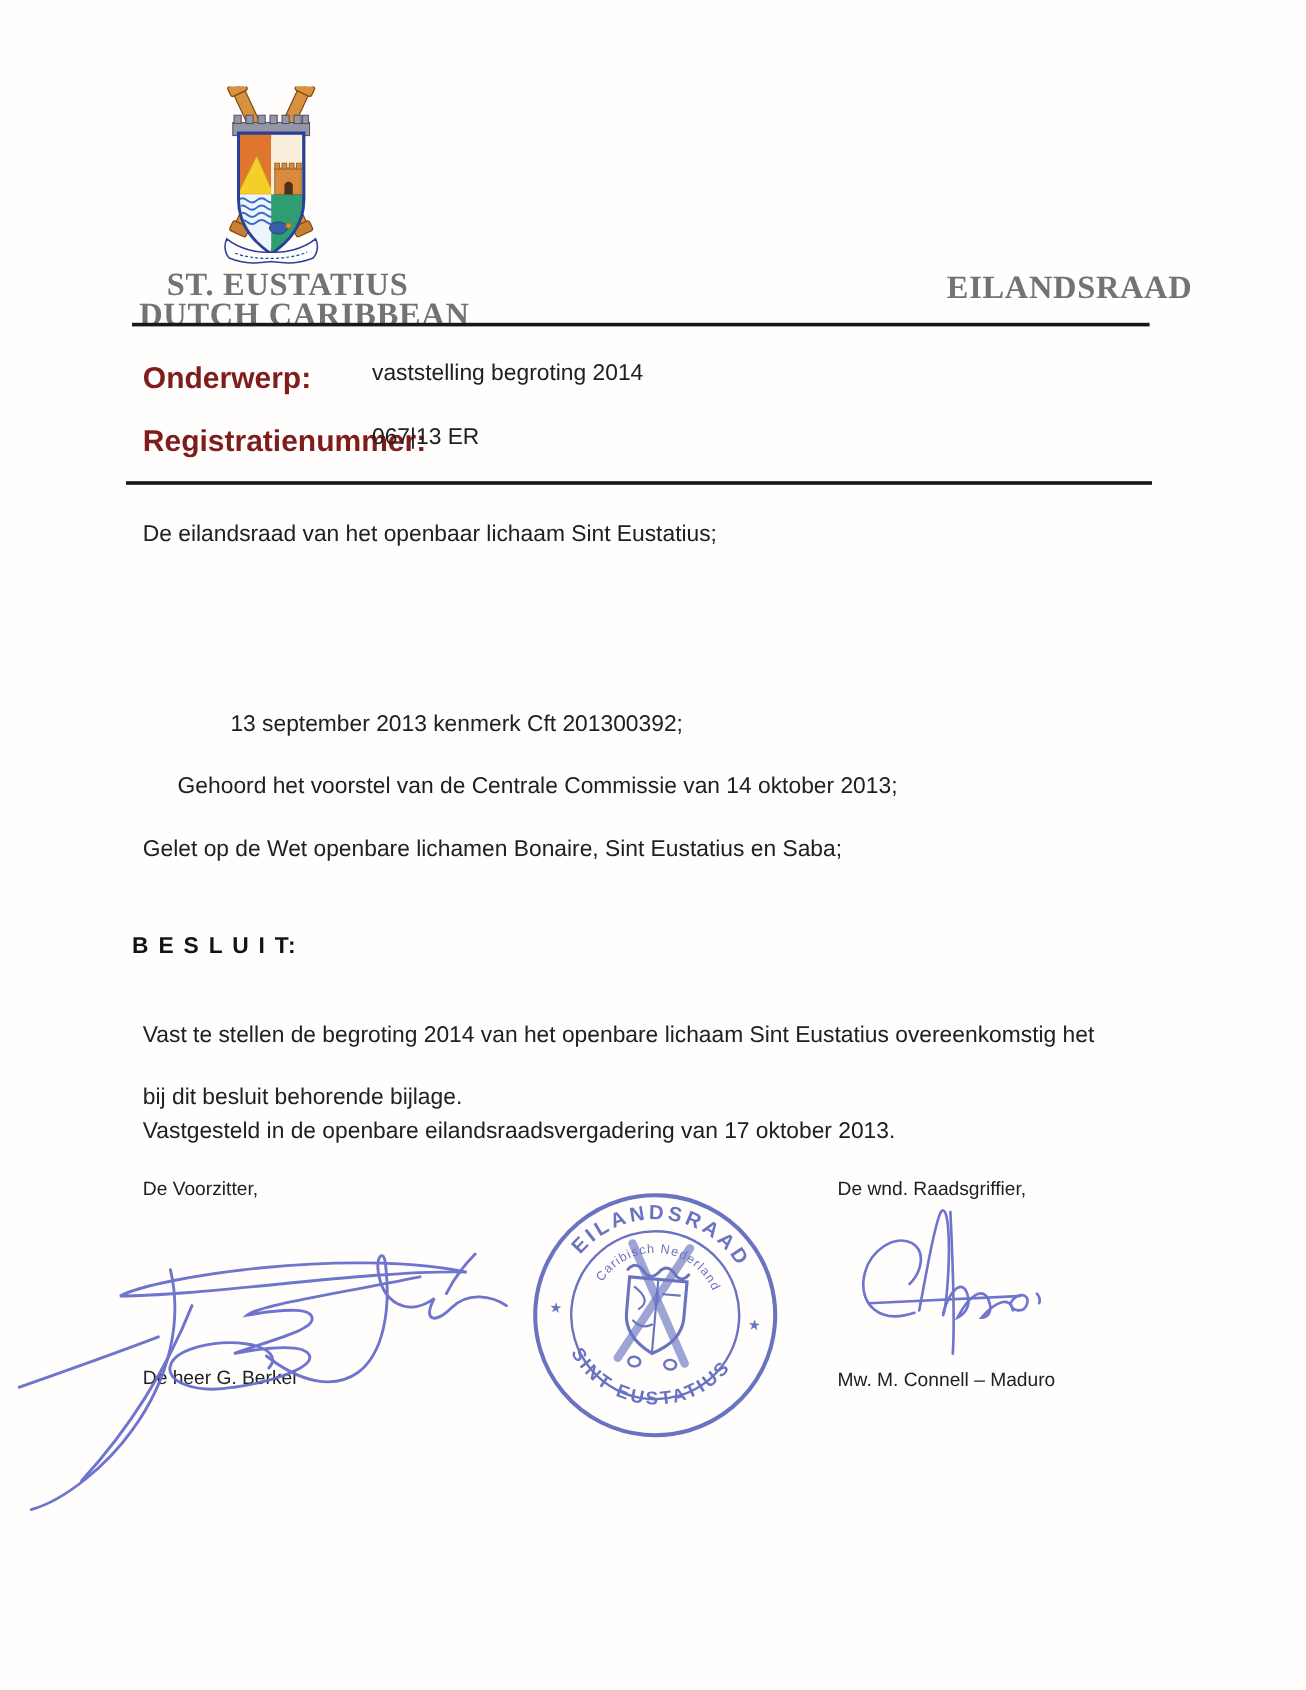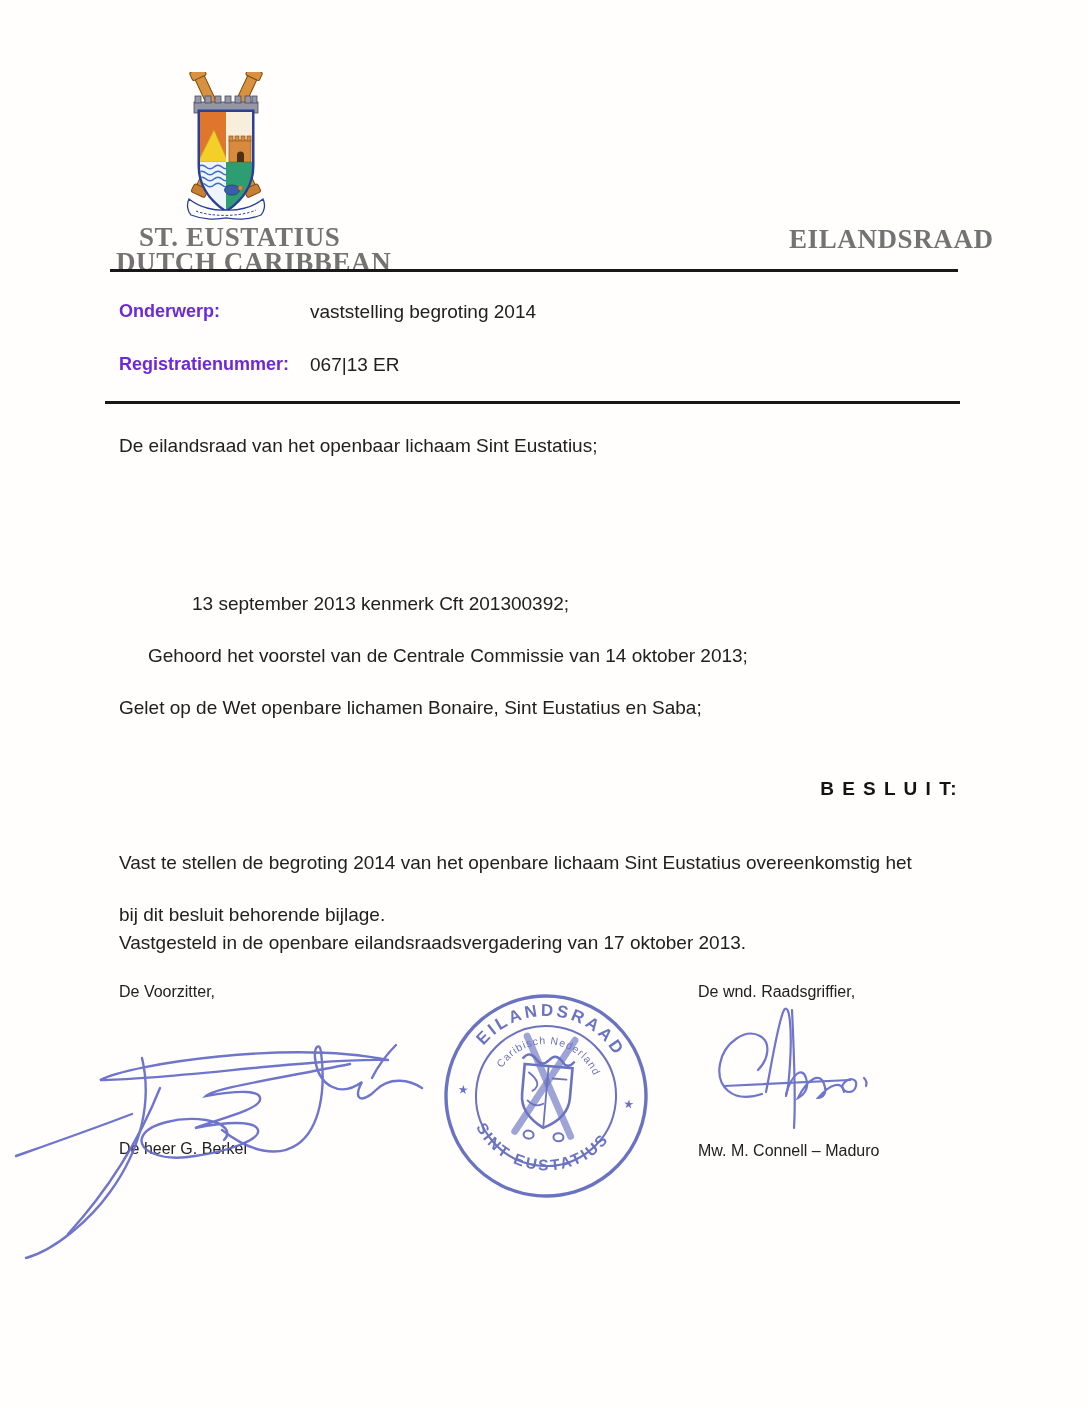--- a/index.html
+++ b/index.html
@@ -2,25 +2,25 @@
 <html><head>
 <meta charset="utf-8">
 <style>
   html,body{margin:0;padding:0;background:#ffffff;}
   .page{position:relative;width:1088px;height:1408px;background:#fffefd;overflow:hidden;
         font-family:"Liberation Sans",sans-serif;color:#1e1e1e;}
   .abs{position:absolute;white-space:nowrap;}
   .serifhead{font-family:"Liberation Serif",serif;font-weight:bold;font-size:27px;
              letter-spacing:.6px;color:#737373;}
   .rule{position:absolute;background:#181818;}
-  .metalabel{font-weight:bold;font-size:18px;color:#6d28d9;}
+  .metalabel{font-weight:bold;font-size:25px;color:#7f1d1d;}
   .metavalue{font-size:19px;color:#202020;}
   .bl{font-size:19px;color:#202020;}
   .besluit{font-weight:bold;letter-spacing:1.5px;font-size:19px;color:#141414;
-           left:110px;width:848px;text-align:right;}
+           left:110px;width:848px;text-align:left;}
   .role,.name{font-size:16px;color:#202020;}
   svg{position:absolute;}
 </style>
 </head>
 <body>
 
 <div class="page">
 
   <svg style="left:176px;top:72px;" width="100" height="152" viewBox="0 0 100 152">
 

